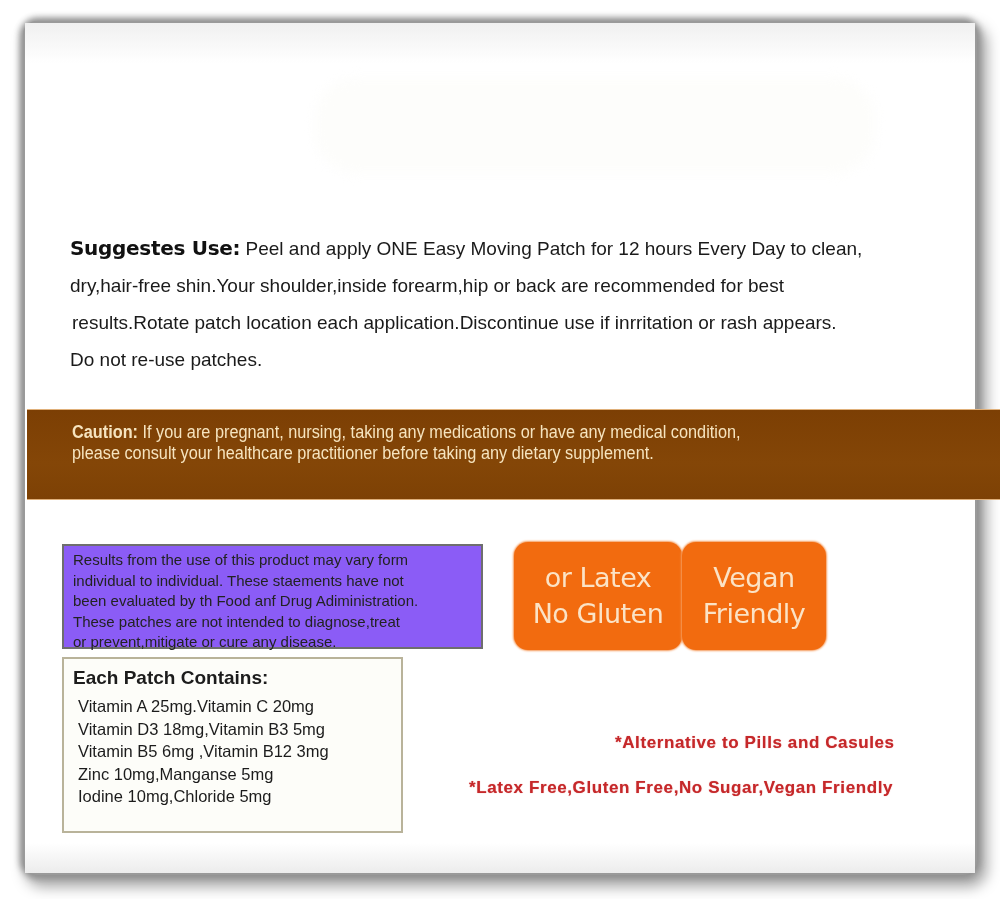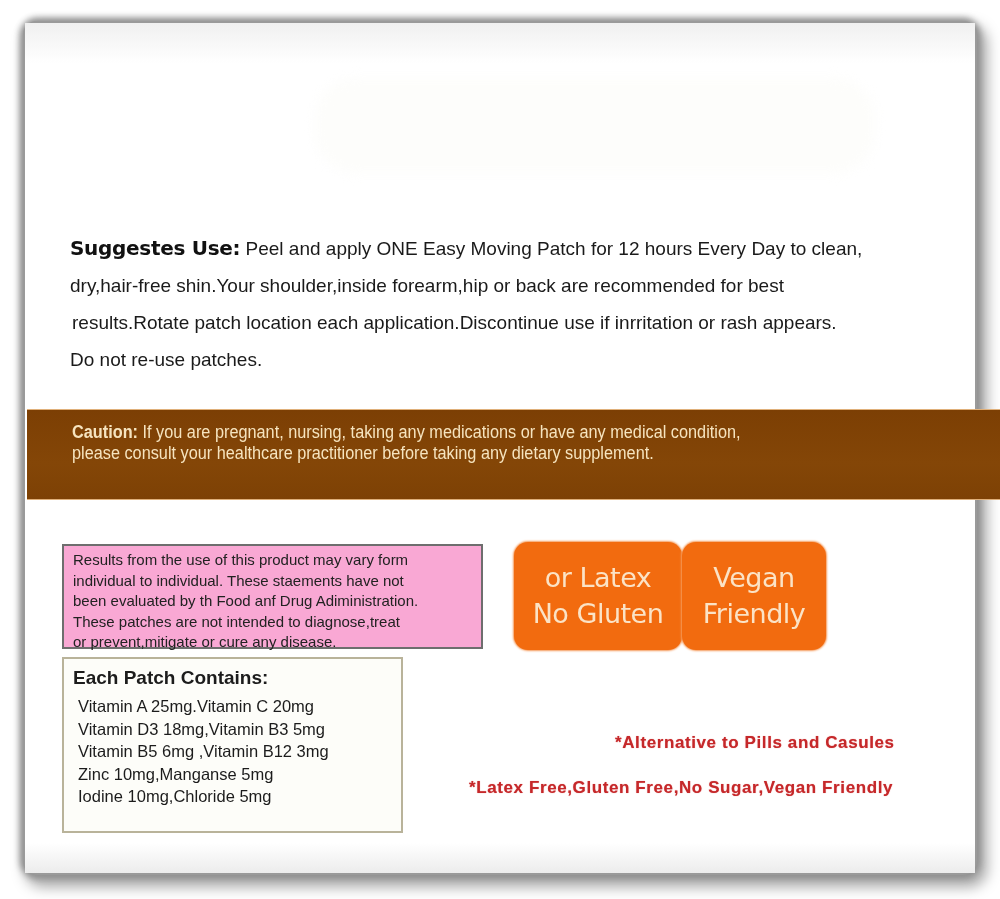--- a/index.html
+++ b/index.html
@@ -89,21 +89,21 @@
     }
     .caution-text .caution-label { font-weight: bold; }
     .caution-line { display: block; }
 
     
     .disclaimer {
       position: absolute;
       left: 37px; top: 521px;
       width: 421px; height: 105px;
       border: 2px solid #6e6e6e;
-      background: #f9a8d4;
+      background: #8b5cf6;
       box-sizing: border-box;
       padding: 4px 0 0 9px;
       font-family: "Liberation Sans", sans-serif;
       font-size: 15px;
       line-height: 20.5px;
       color: #222;
     }
     .disclaimer span { display: block; white-space: nowrap; }
 
     

